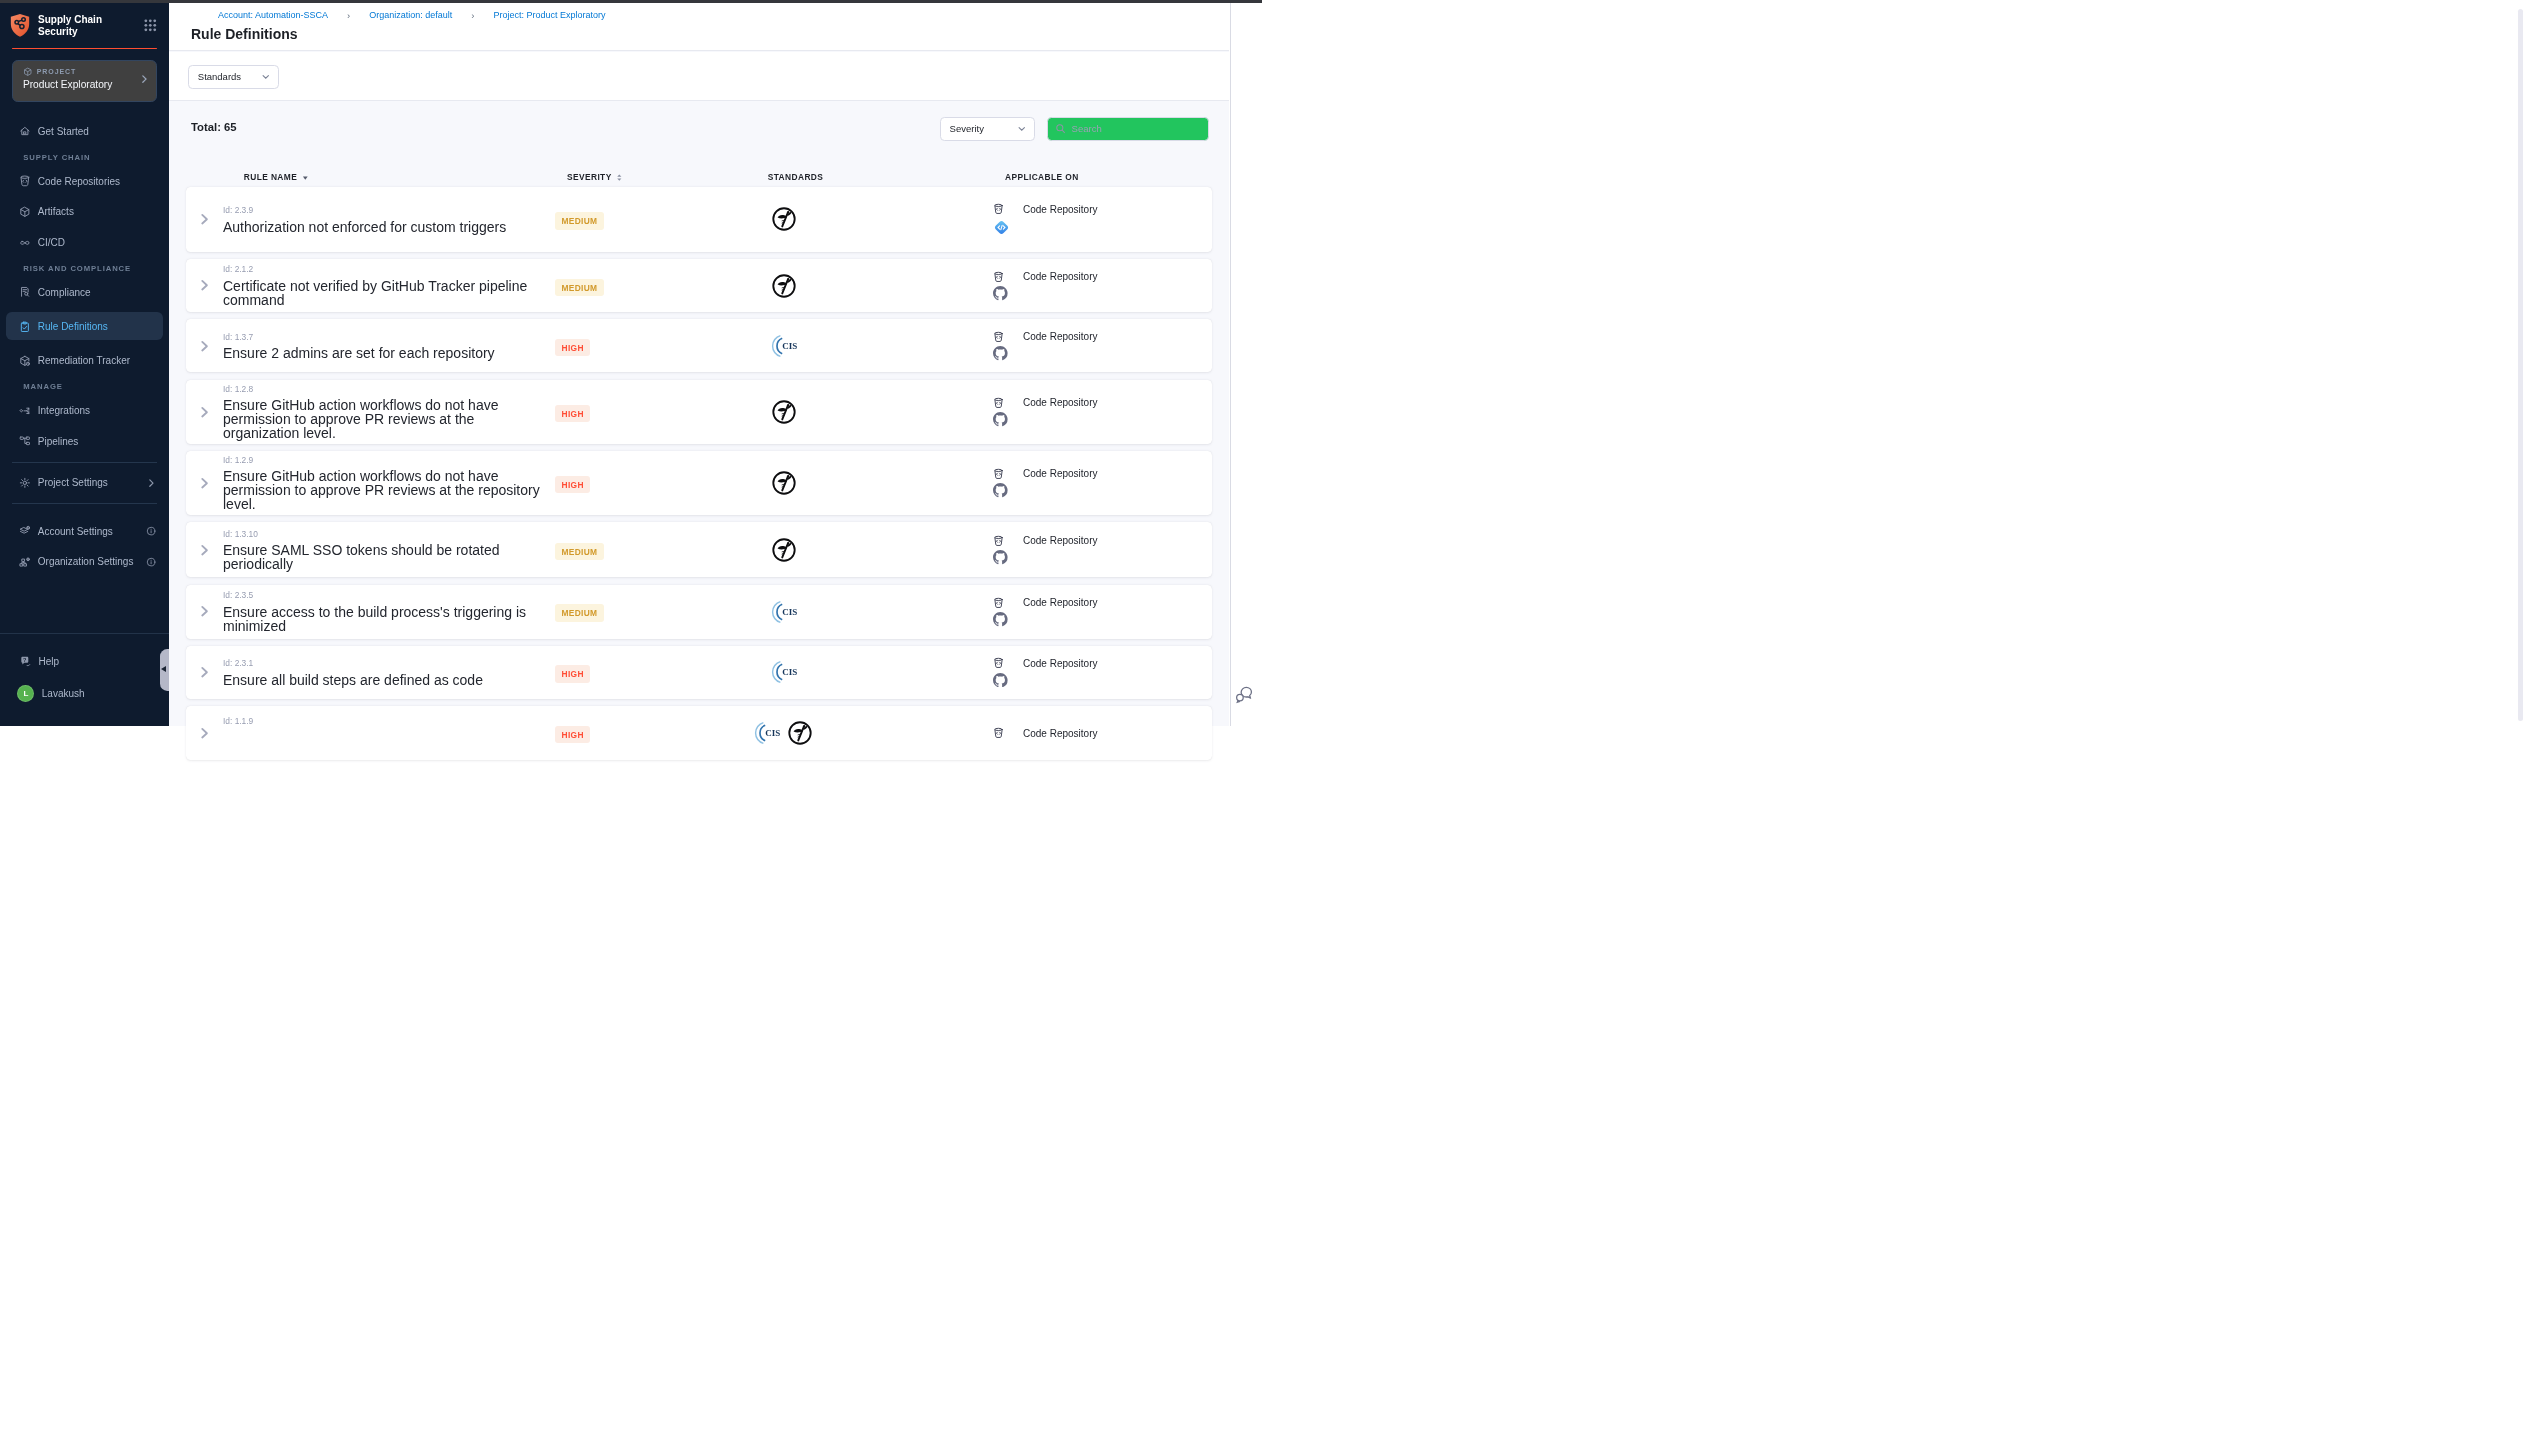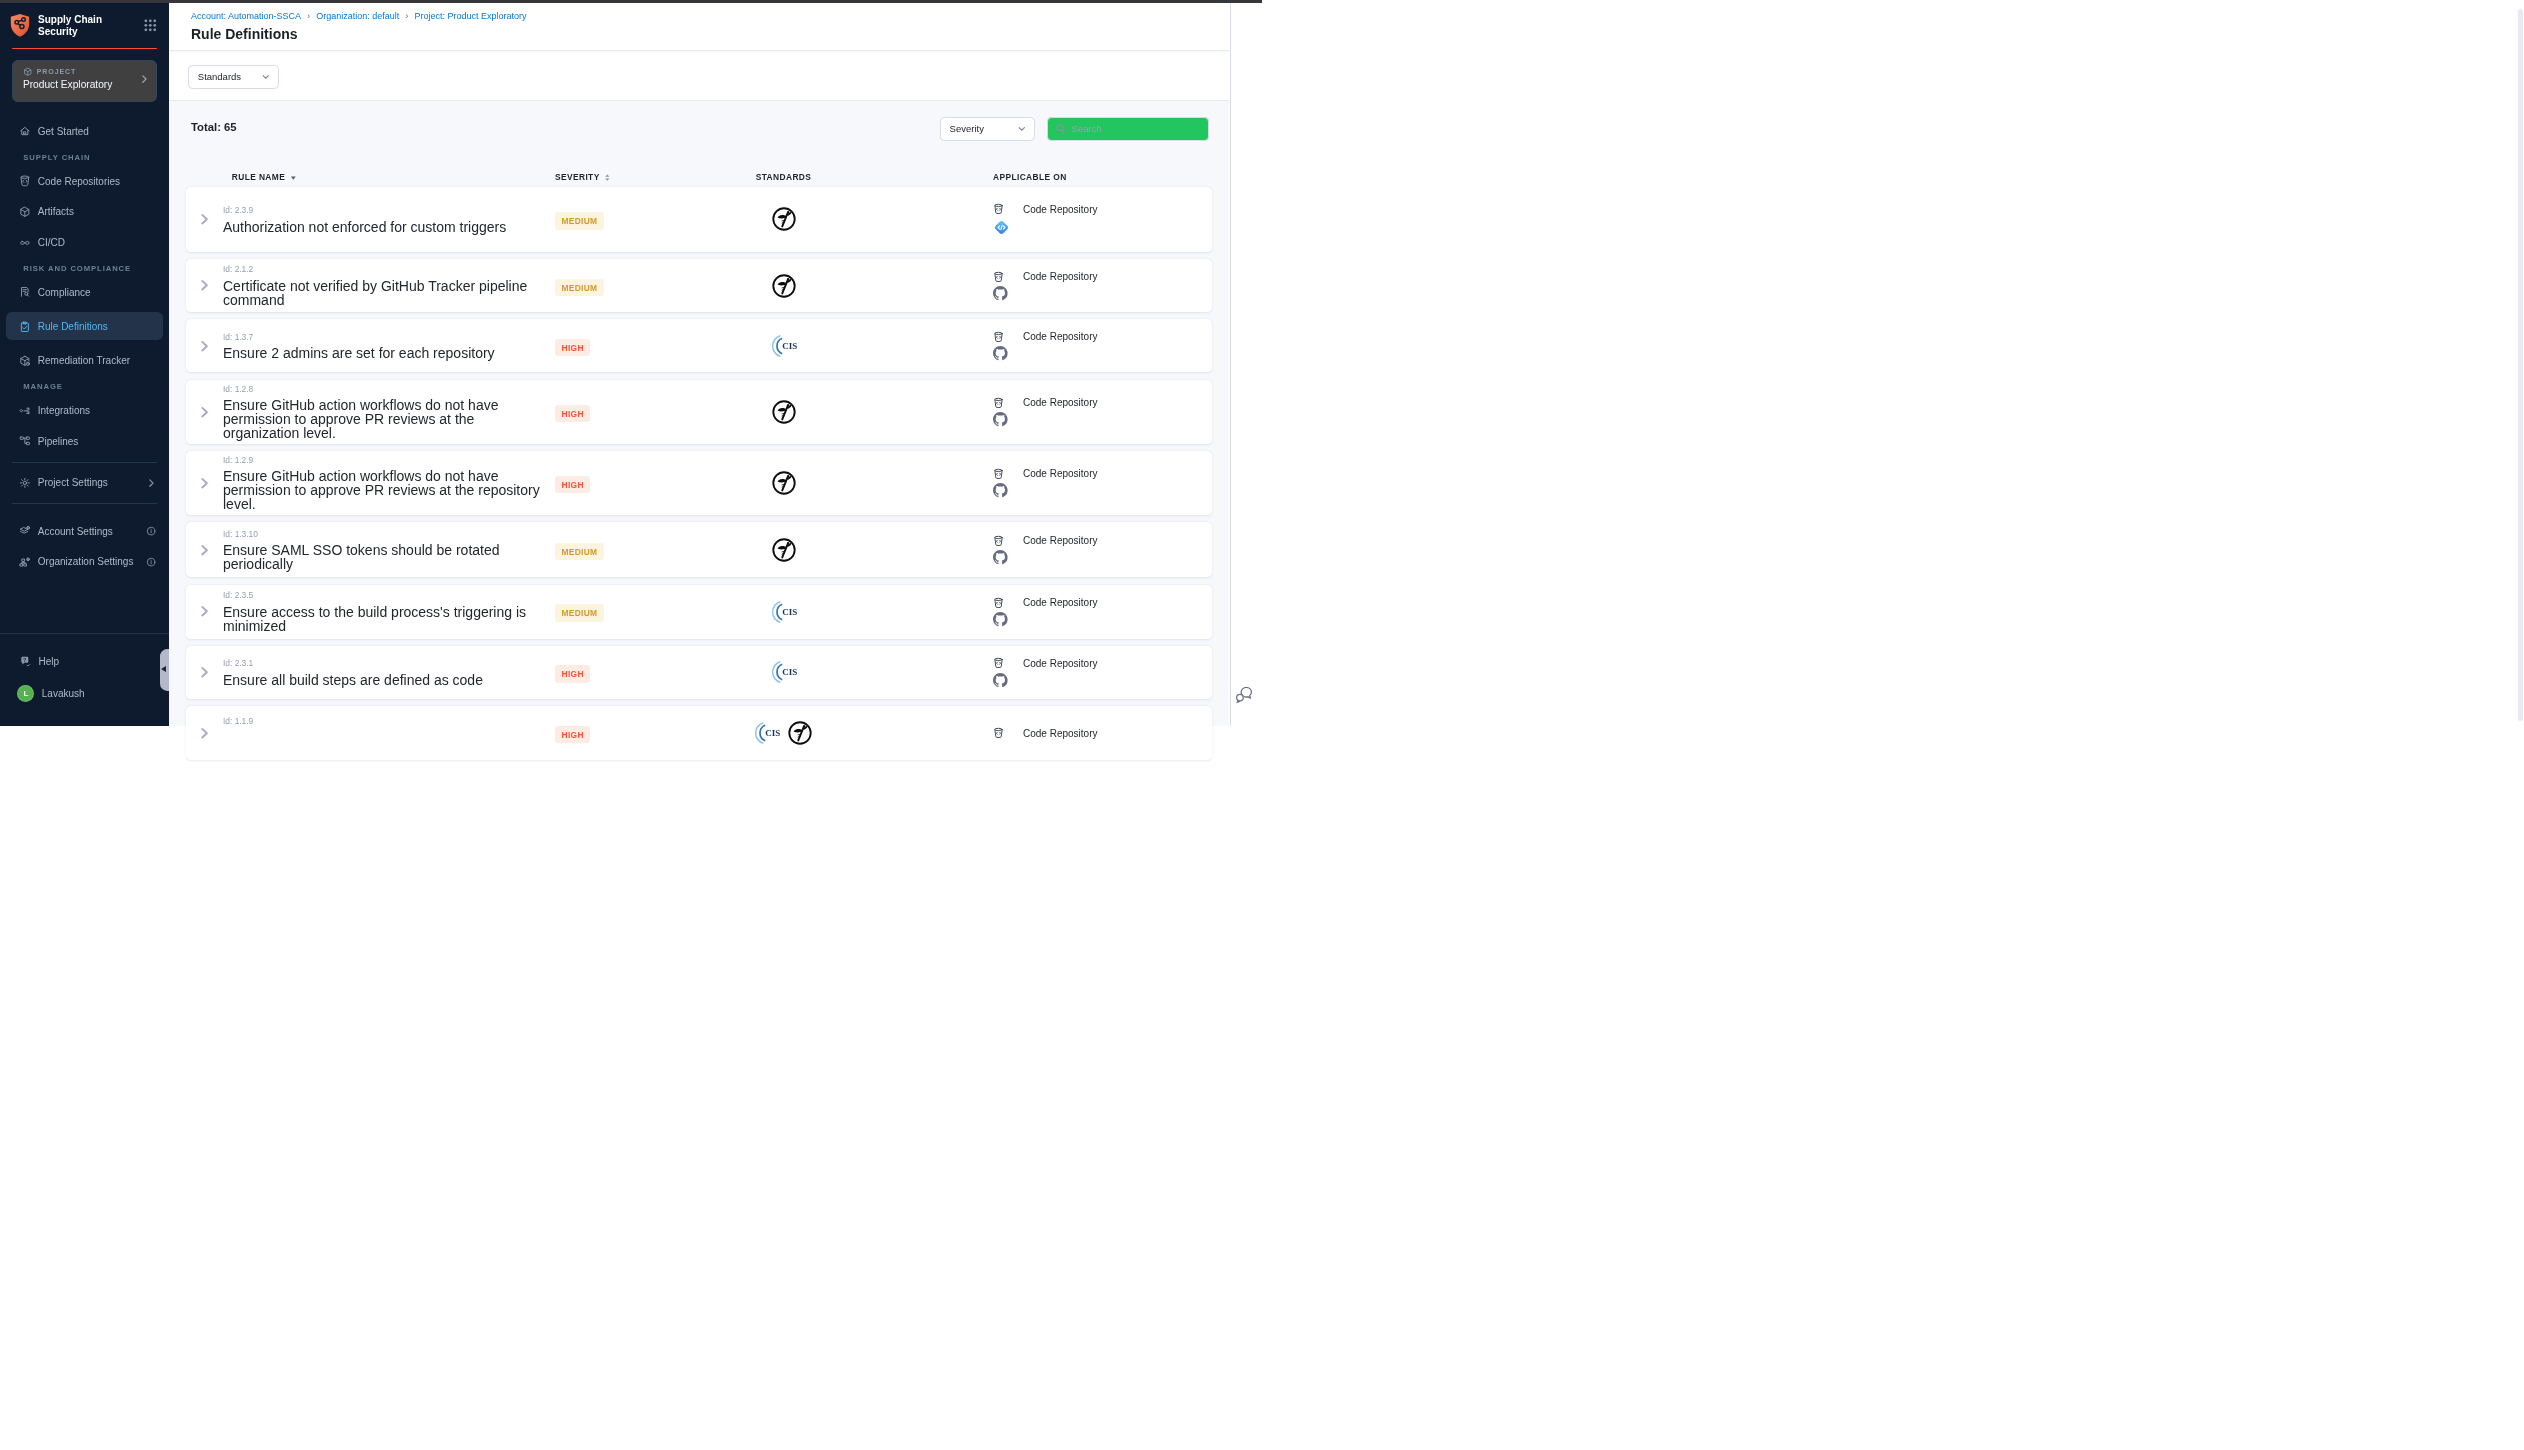--- a/index.html
+++ b/index.html
@@ -43,21 +43,21 @@
     display:flex; align-items:center; justify-content:center; margin-right:7.3px; border:1.5px solid #ffffff22; }
   .collapsetab { position:absolute; right:0; top:646px; width:9.5px; height:42px; background:#b5b8c8;
     border-radius:7.3px 0 0 7.3px; cursor:pointer; }
   .collapsetab::after { content:""; position:absolute; left:1.5px; top:17.5px; width:0; height:0;
     border-right:5.1px solid #1b2434; border-top:3.7px solid transparent; border-bottom:3.7px solid transparent; }
 
   
   .main { position:absolute; left:169px; top:2.9px; width:1060px; height:723px; background:#f7f8fc; }
   .mainheader { position:absolute; left:0; top:0; width:100%; height:48px; background:#fff;
     border-bottom:0.7px solid #e7e9f0; padding:7.3px 0 0 22px; }
-  .breadcrumb { display:flex; align-items:center; gap:6px; font-size:9px; }
+  .breadcrumb { display:flex; align-items:flex-start; gap:19px; font-size:9px;margin-left:27px; }
   .breadcrumb a { color:#0278d5; text-decoration:none; cursor:pointer; }
   .crumb-sep { color:#5f6b7c; font-size:9.5px; }
   .pagetitle { margin-top:5.1px; font-size:14px; font-weight:bold; color:#1d2026; }
   .maintoolbar { position:absolute; left:0; top:49px; width:100%; height:49px; background:#fff;
     border-bottom:0.7px solid #e7e9f0; }
   .select { display:flex; align-items:center; background:#fff; border:0.7px solid #d9dbe7; border-radius:4.4px;
     font-size:9.5px; color:#23262d; cursor:pointer; padding:0 7.3px 0 8.8px; }
   .select .chev { width:9.5px; height:9.5px; color:#7c8396; margin-left:auto; }
   .standards-select { position:absolute; left:19px; top:13px; width:91px; height:24px; }
 
@@ -66,21 +66,21 @@
   .filters { position:absolute; top:15.3px; right:20.5px; display:flex; gap:11.7px; }
   .severity-select { width:95px; height:23.4px; }
   .searchbox { display:flex; align-items:center; width:162px; height:23.4px; background:#22c55e;
     border:0.7px solid #d9dbe7; border-radius:4.4px; padding:0 7.3px; }
   .searchbox .sicn { width:11px; height:11px; color:#8d93a5; margin-right:5.8px; flex:0 0 11px; }
   .searchbox input { border:none; outline:none; width:100%; font-size:9.5px; color:#343a46;
     font-family:"Liberation Sans", sans-serif; background:transparent; }
   .searchbox input::placeholder { color:#9aa0b4; }
 
   .grid-cols { display:grid; grid-template-columns:37px 332px 110px 237px 1fr; align-items:center; }
-  .thead { position:absolute; left:17px; top:69px; width:1026px; height:13px; }
+  .thead { position:absolute; left:29px; top:69px; width:1026px; height:13px; }
   .th { font-size:8.4px; font-weight:bold; letter-spacing:0.4px; color:#1e2128; display:flex;
     align-items:center; gap:4.4px; cursor:pointer; }
   .th.c-name { padding-left:8.8px; }
   .th.c-std { justify-content:center; }
   .th.c-app { padding-left:91px; }
   .sorticn { width:6.6px; height:7.3px; color:#555b6b; }
   .rows { position:absolute; left:17px; top:85px; width:1026px; display:flex; flex-direction:column; gap:7.3px; }
   .rowcard { background:#fff; border-radius:4.4px; box-shadow:0 0 0.7px rgba(40,41,61,.10), 0 0.7px 2.2px rgba(96,97,112,.12);
     cursor:pointer; }
   .rchev { width:12.4px; height:12.4px; color:#a6aabc; justify-self:center; }

